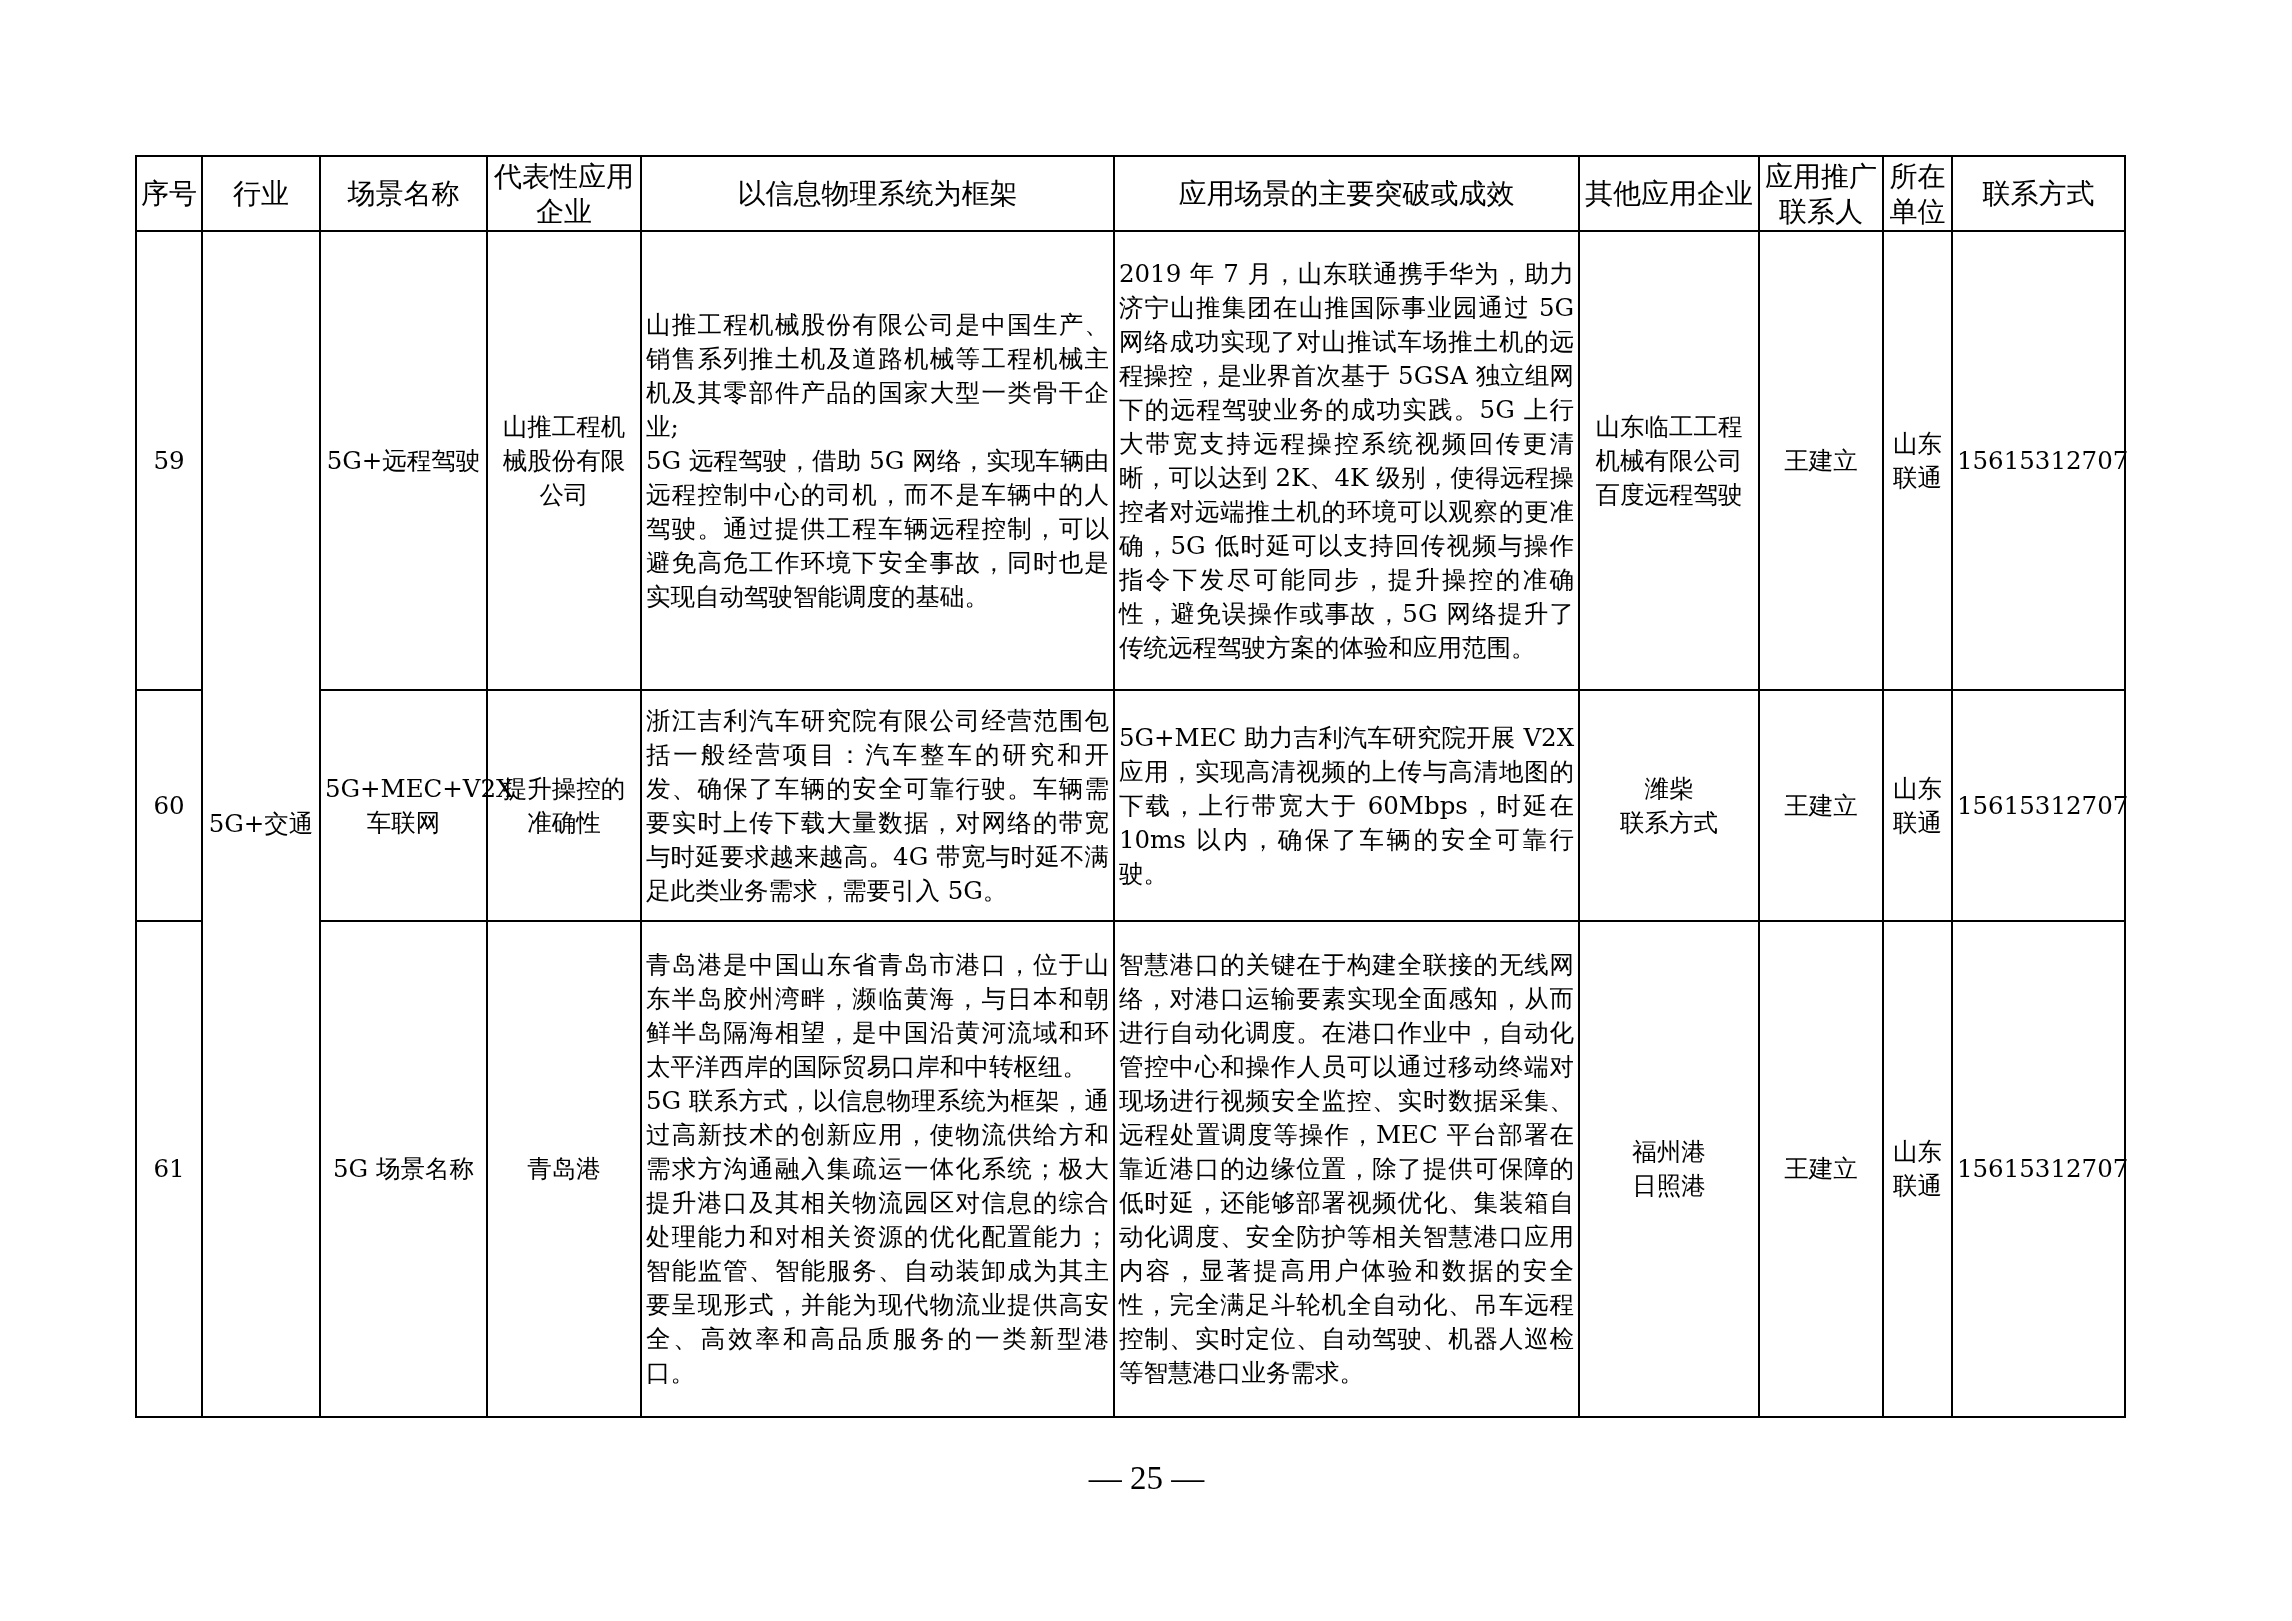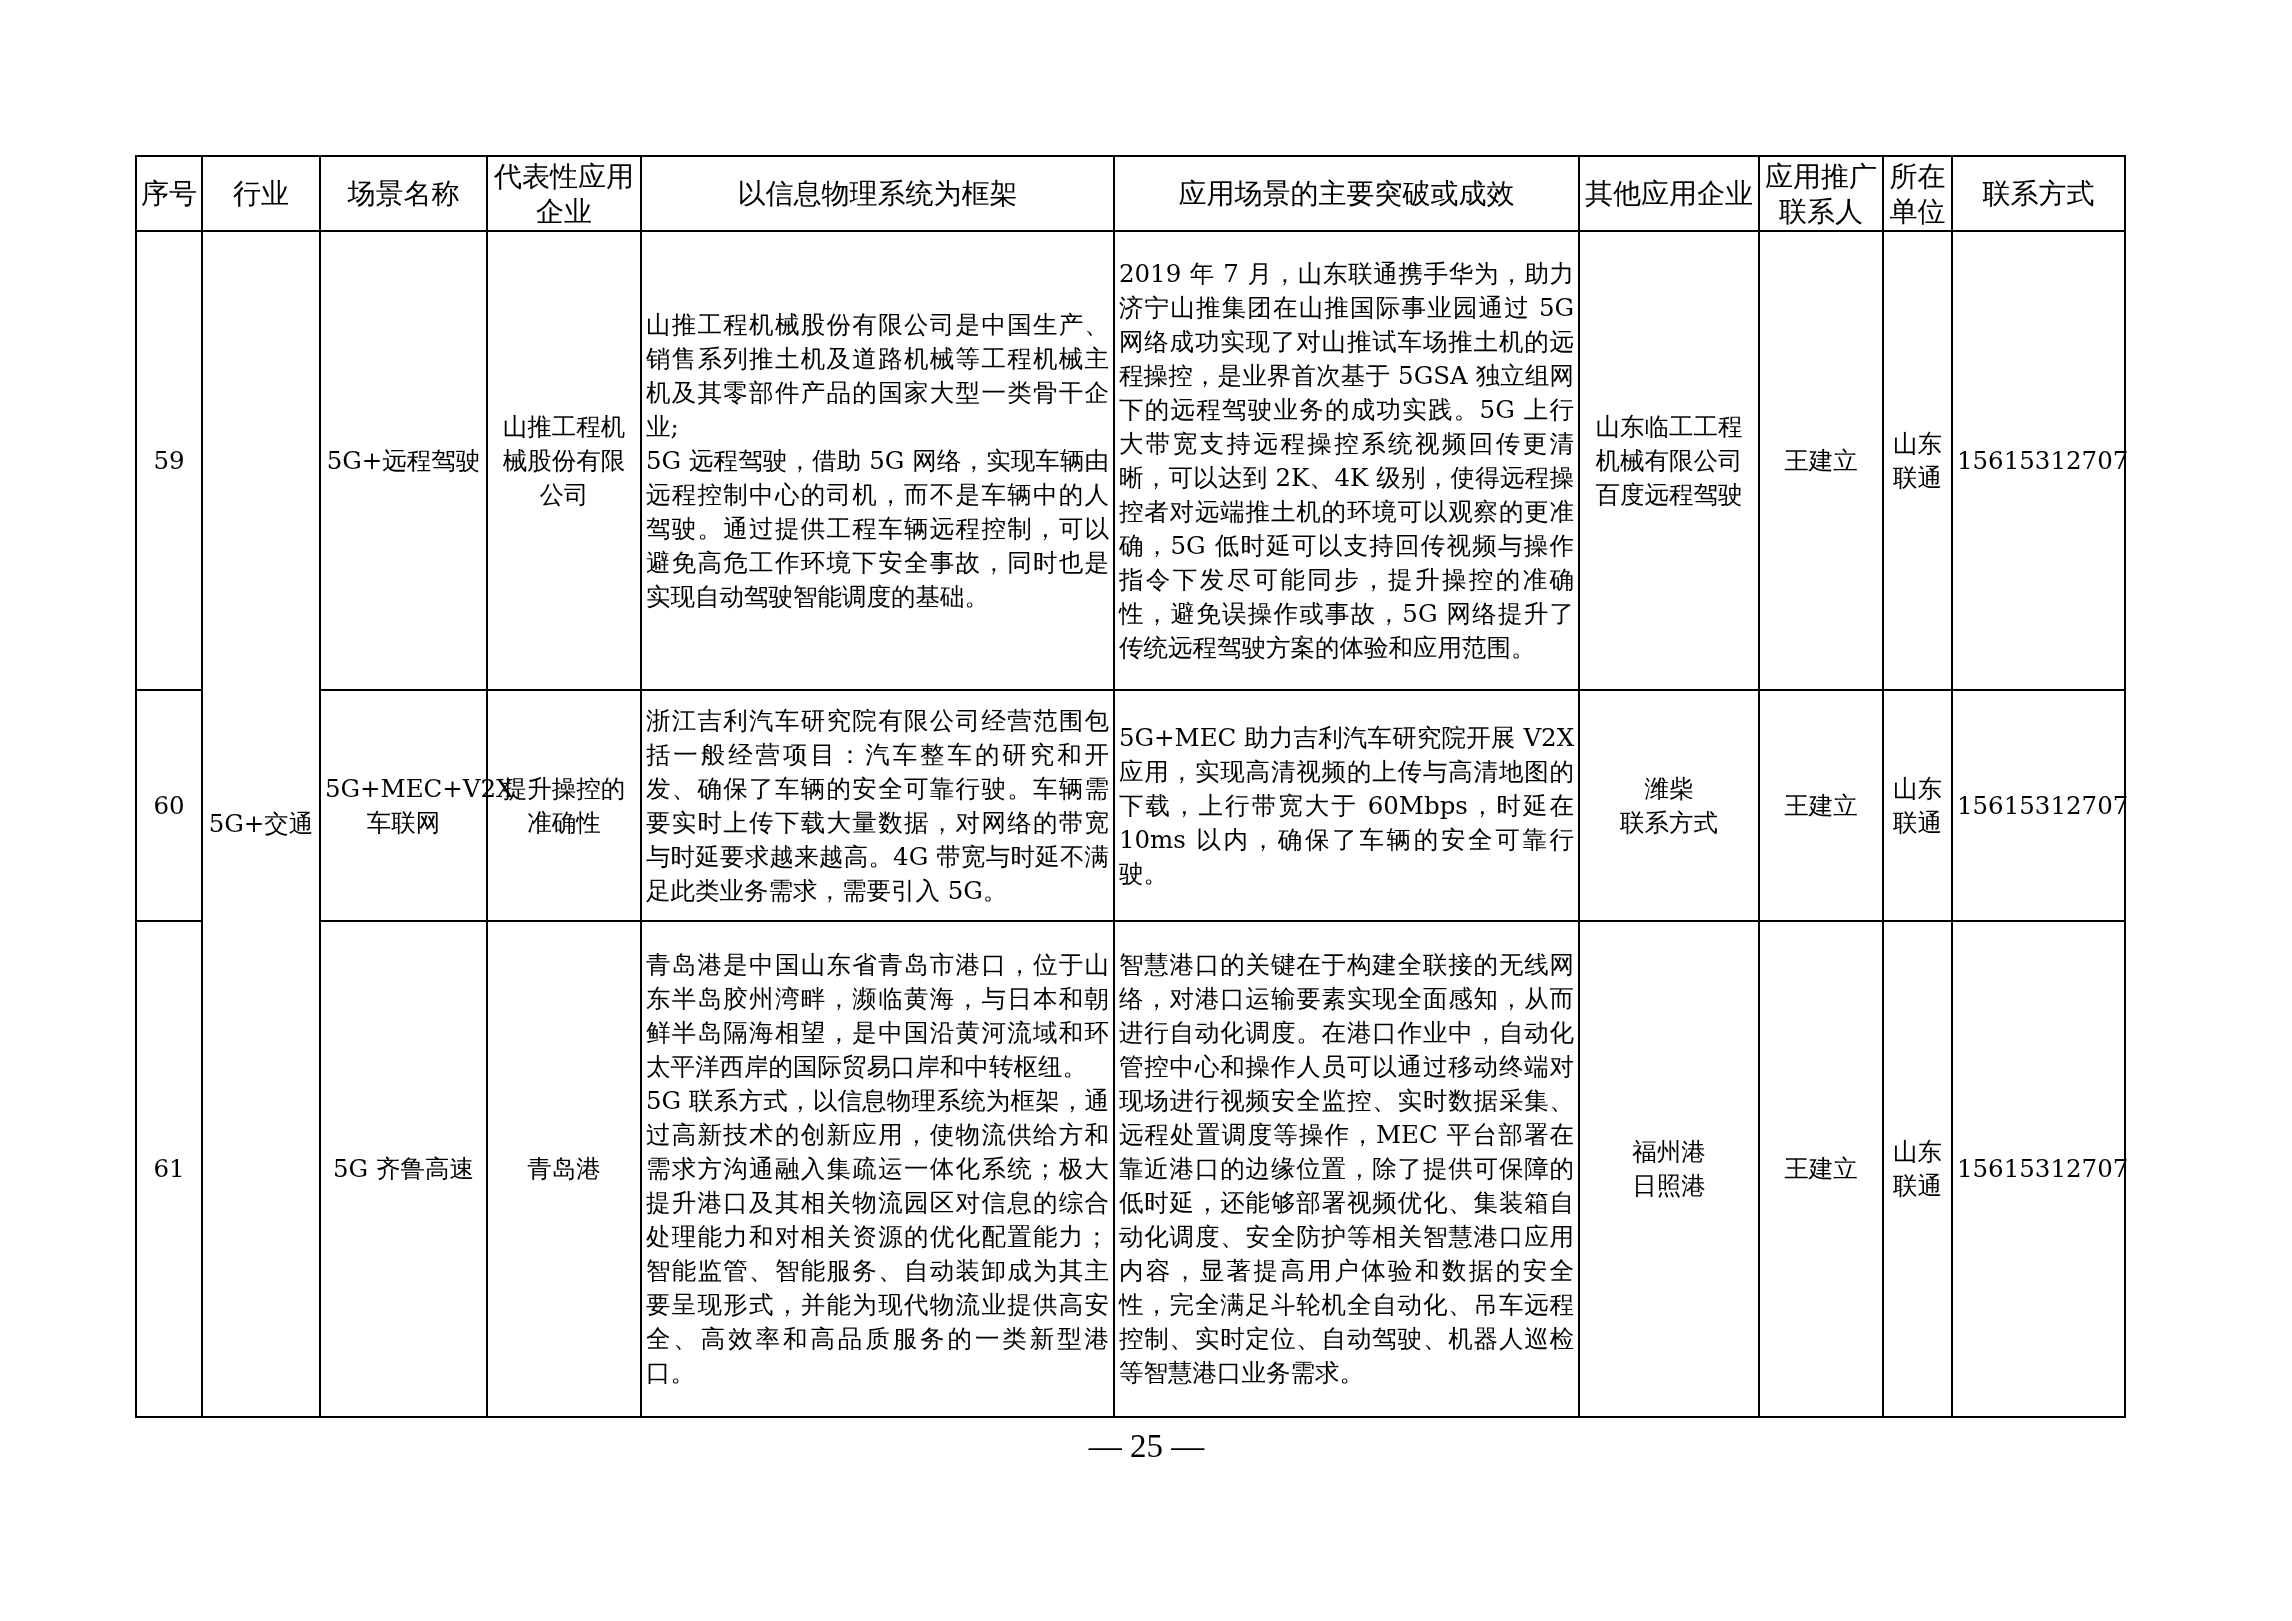--- a/index.html
+++ b/index.html
@@ -17,21 +17,21 @@
     font-family: "DejaVu Sans", "Liberation Sans", sans-serif;
     font-size: 28px; line-height: 35px; text-align: center; height: 73px;
     padding: 0 2px;
   }
   .c { text-align: center; }
   .j { text-align: justify; text-justify: inter-ideograph; padding: 0 2.9px; margin-top: 12px; }
   .row59 td { height: 457px; }
   .row60 td { height: 229px; }
   .row61 td { height: 494px; }
   .page-num {
-    position: absolute; left: 0; width: 2293px; top: 1428px; text-align: center;
+    position: absolute; left: 0; width: 2293px; top: 1460px; text-align: center;
     font-size: 33px; font-family: "Liberation Serif", "DejaVu Serif", serif;
   }
   .multiline { white-space: pre-line; }
 </style>
 </head>
 <body>
 
 <table class="page-table">
   <colgroup>
     <col style="width:66px">
@@ -81,21 +81,21 @@
       <td class="j multiline">浙江吉利汽车研究院有限公司经营范围包括一般经营项目：汽车整车的研究和开发、确保了车辆的安全可靠行驶。车辆需要实时上传下载大量数据，对网络的带宽与时延要求越来越高。4G 带宽与时延不满足此类业务需求，需要引入 5G。</td>
       <td class="j">5G+MEC 助力吉利汽车研究院开展 V2X 应用，实现高清视频的上传与高清地图的下载，上行带宽大于 60Mbps，时延在 10ms 以内，确保了车辆的安全可靠行驶。</td>
       <td class="c multiline">潍柴
 联系方式</td>
       <td class="c">王建立</td>
       <td class="c">山东联通</td>
       <td class="c">15615312707</td>
     </tr>
     <tr class="row61">
       <td class="c">61</td>
-      <td class="c">5G 齐鲁高速</td>
+      <td class="c">5G 场景名称</td>
       <td class="c">青岛港</td>
       <td class="j multiline">青岛港是中国山东省青岛市港口，位于山东半岛胶州湾畔，濒临黄海，与日本和朝鲜半岛隔海相望，是中国沿黄河流域和环太平洋西岸的国际贸易口岸和中转枢纽。
 5G 联系方式，以信息物理系统为框架，通过高新技术的创新应用，使物流供给方和需求方沟通融入集疏运一体化系统；极大提升港口及其相关物流园区对信息的综合处理能力和对相关资源的优化配置能力；智能监管、智能服务、自动装卸成为其主要呈现形式，并能为现代物流业提供高安全、高效率和高品质服务的一类新型港口。</td>
       <td class="j">智慧港口的关键在于构建全联接的无线网络，对港口运输要素实现全面感知，从而进行自动化调度。在港口作业中，自动化管控中心和操作人员可以通过移动终端对现场进行视频安全监控、实时数据采集、远程处置调度等操作，MEC 平台部署在靠近港口的边缘位置，除了提供可保障的低时延，还能够部署视频优化、集装箱自动化调度、安全防护等相关智慧港口应用内容，显著提高用户体验和数据的安全性，完全满足斗轮机全自动化、吊车远程控制、实时定位、自动驾驶、机器人巡检等智慧港口业务需求。</td>
       <td class="c multiline">福州港
 日照港</td>
       <td class="c">王建立</td>
       <td class="c">山东联通</td>
       <td class="c">15615312707</td>
     </tr>

